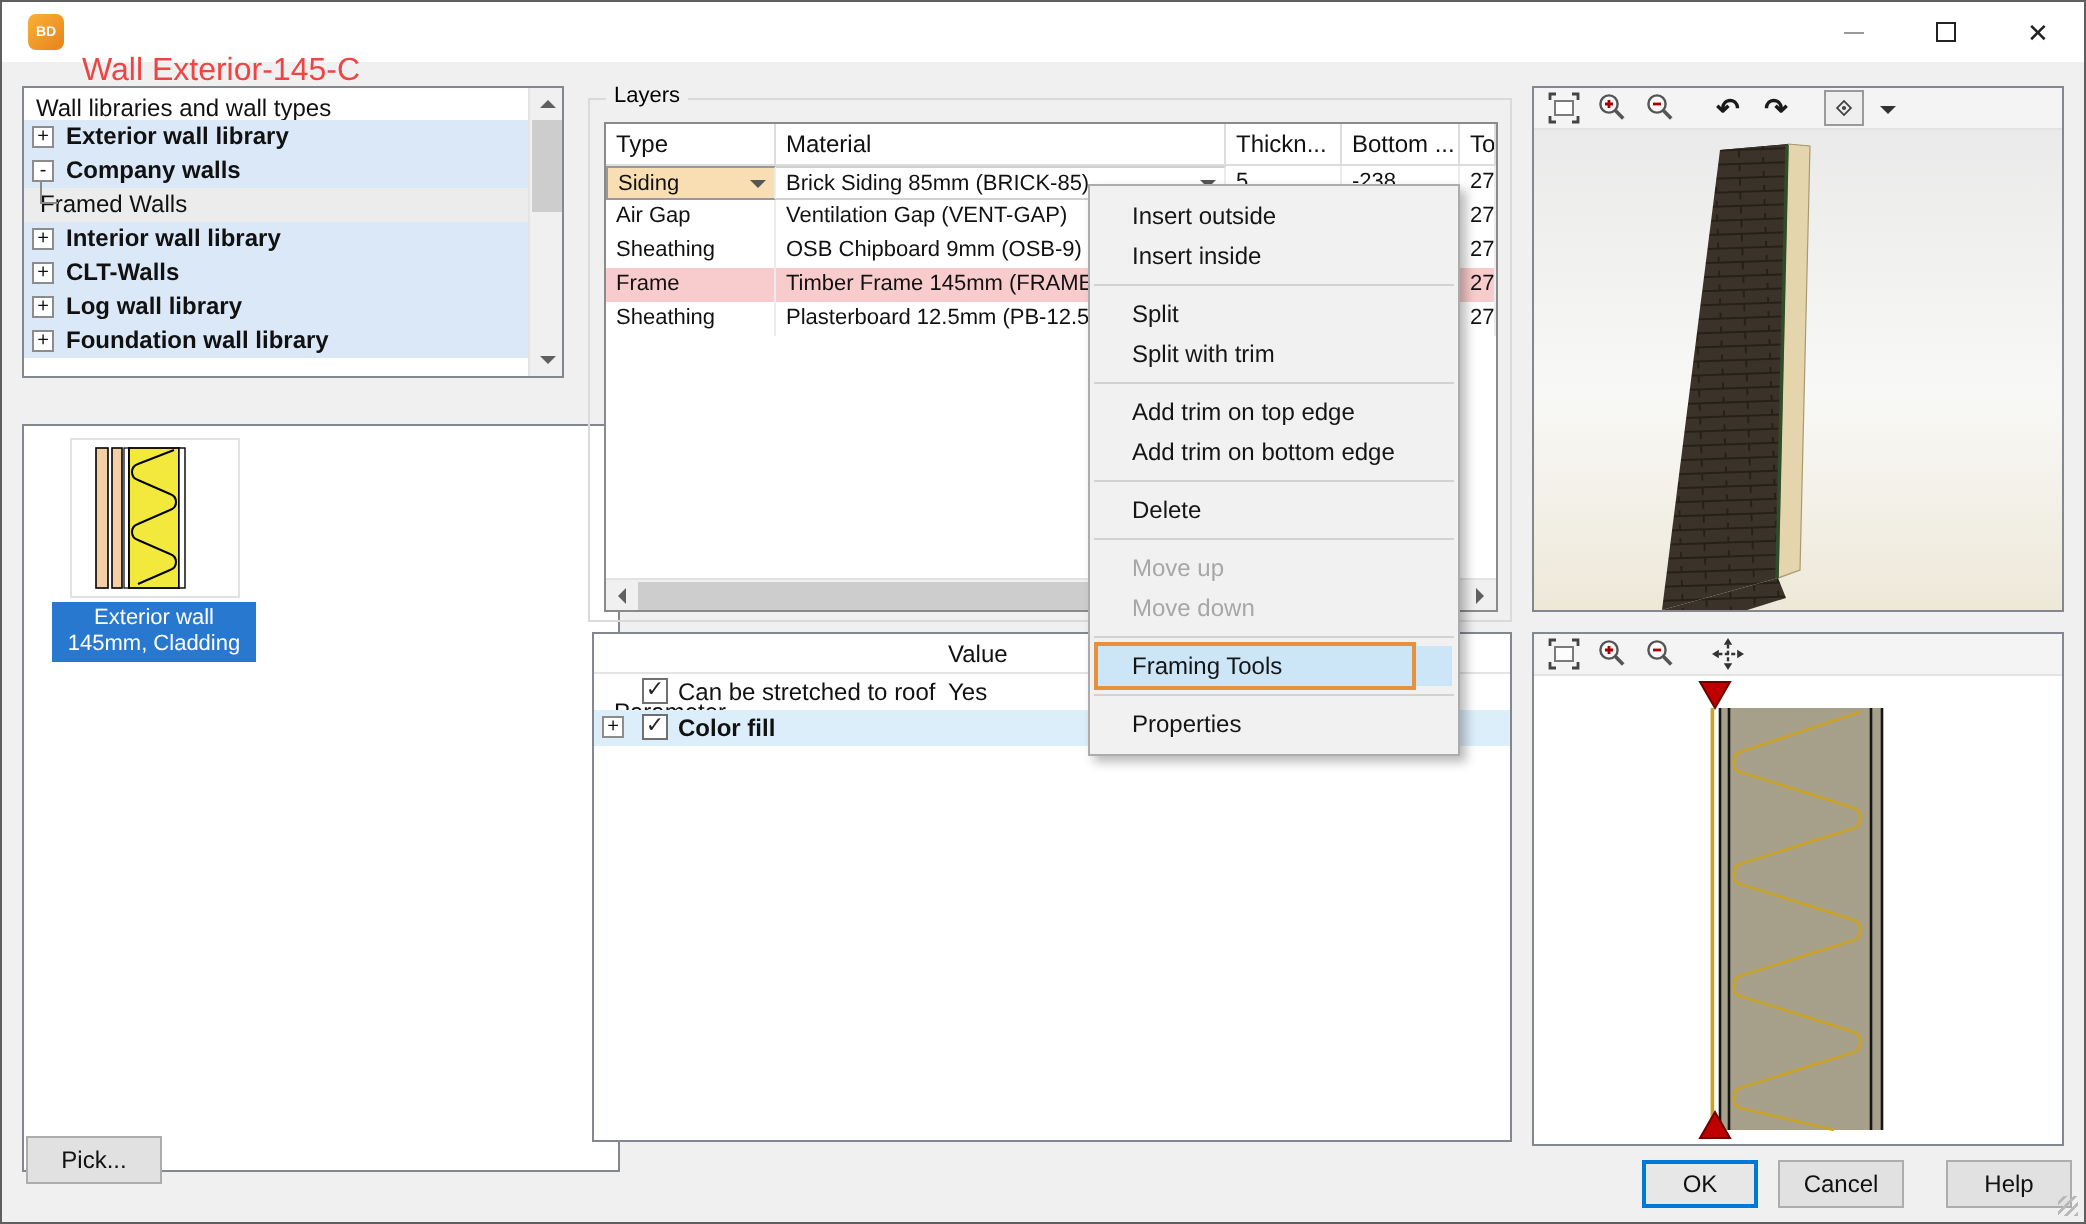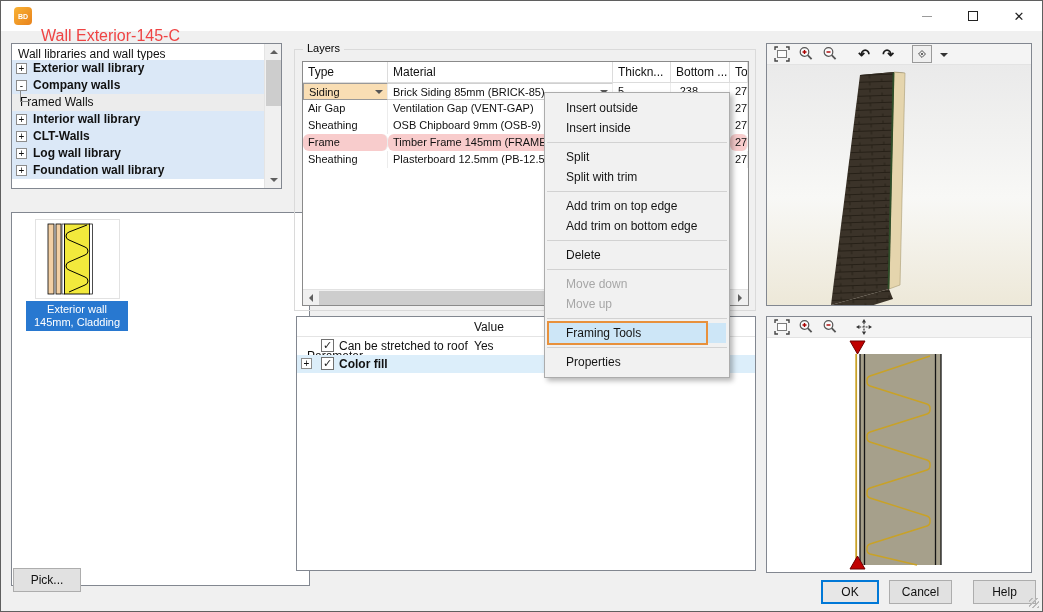--- a/index.html
+++ b/index.html
@@ -57,21 +57,21 @@
   .pick-btn { left:12px; top:567px; width:68px; height:24px; }
   
   .layers-group { position:absolute; left:293px; top:48px; width:462px; height:262px; border:1px solid #DADADA; }
   .group-label { position:absolute; top:-8px; left:8px; background:#F0F0F0; padding:0 4px; font-size:11px; color:#000000; }
   .layers-table { position:absolute; left:7px; top:11px; width:447px; height:245px; background:#fff; border:1px solid #8A8A8A; overflow:hidden; }
   .lt-header { display:flex; height:21px; line-height:21px; border-bottom:1px solid #DCDCDC; }
   .lt-header > div { border-right:1px solid #DCDCDC; padding-left:5px; overflow:hidden; white-space:nowrap; }
   .c-type { width:85px; } .c-mat { width:225px; } .c-th { width:58px; } .c-bot { width:59px; } .c-top { flex:1; }
   .lt-row { display:flex; height:17px; line-height:16px; font-size:11px; }
   .lt-row > div { border-right:1px solid #ECECEC; padding-left:5px; overflow:hidden; white-space:nowrap; }
-  .lt-row.pink > div { background:#F8CCCC;border-radius:6px; }
+  .lt-row.pink > div { background:#F8CCCC; }
   .combo-type { background:#F9DEB4; border:1px solid #999; position:relative; }
   .combo-mat { border:1px solid #D0D0D0; border-left:none; position:relative; }
   .combo-caret { position:absolute; right:4px; top:6px; width:0; height:0;
     border:4px solid transparent; border-top-color:#555; }
   .hscroll { position:absolute; left:0; right:0; bottom:0; height:16px; background:#F0F0F0; border-top:1px solid #e2e2e2; }
   .hscroll .sb-btn { position:absolute; top:0; height:16px; width:16px; }
   .hscroll .sb-btn.right { right:0; }
   .hthumb { position:absolute; left:16px; top:1px; width:252px; height:14px; background:#CDCDCD; }
   
   .params-panel { left:295px; top:315px; width:460px; height:255px; }
@@ -380,22 +380,22 @@
     <div class="mi">Insert inside</div>
     <div class="msep"></div>
     <div class="mi">Split</div>
     <div class="mi">Split with trim</div>
     <div class="msep"></div>
     <div class="mi">Add trim on top edge</div>
     <div class="mi">Add trim on bottom edge</div>
     <div class="msep"></div>
     <div class="mi">Delete</div>
     <div class="msep"></div>
+    <div class="mi disabled">Move up</div>
     <div class="mi disabled">Move down</div>
-    <div class="mi disabled">Move up</div>
     <div class="msep"></div>
     <div class="mi hl">
       <span>Framing Tools</span>
       <span class="annot-box"></span>
     </div>
     <div class="msep"></div>
     <div class="mi">Properties</div>
   </div>
 
   <button class="btn ok-btn">OK</button>

